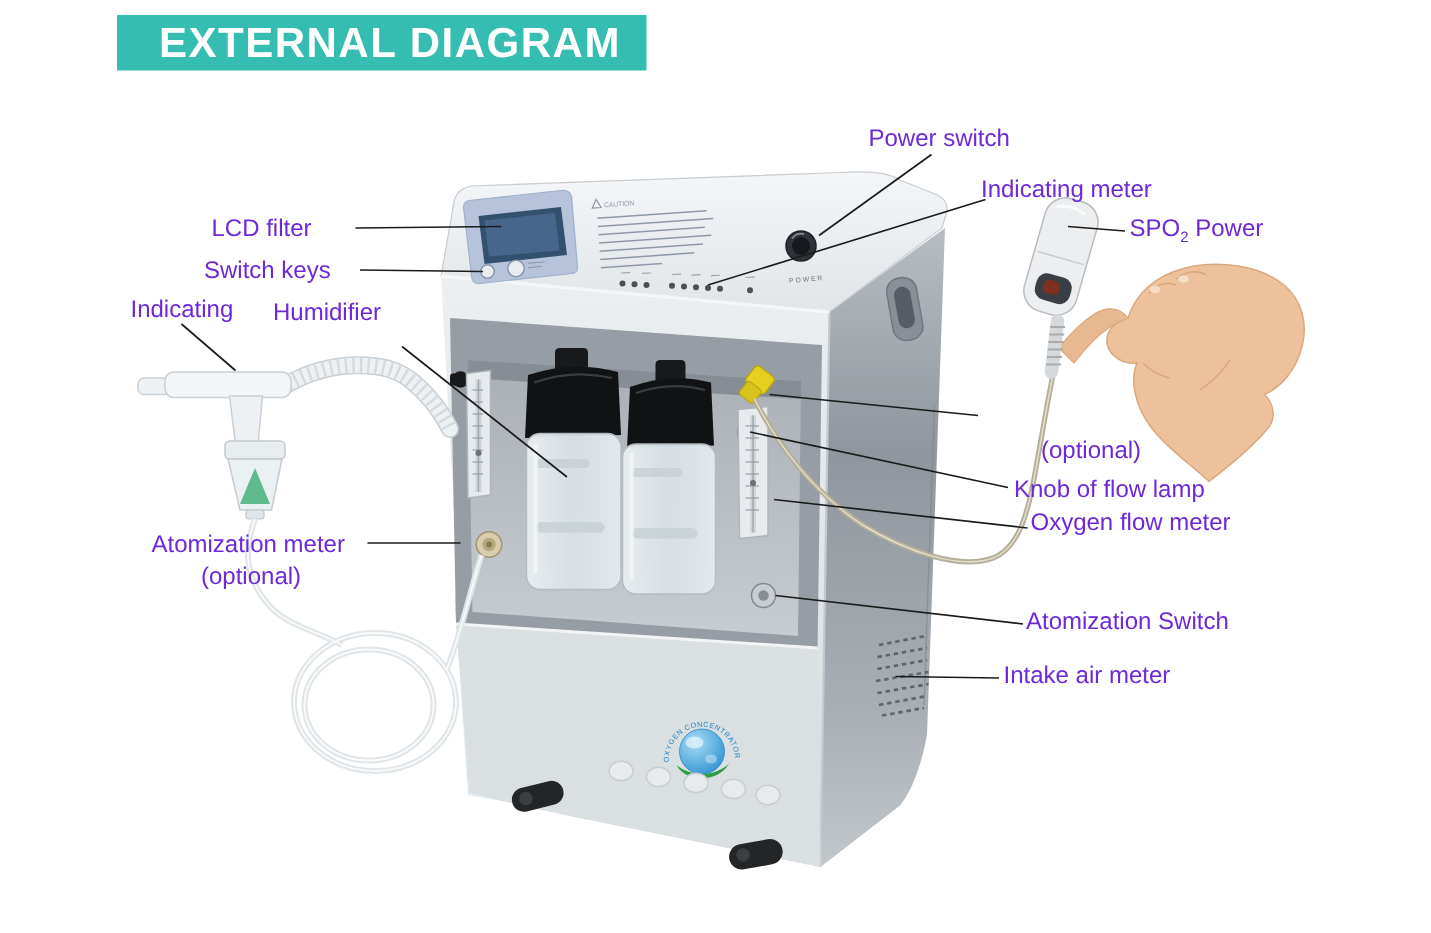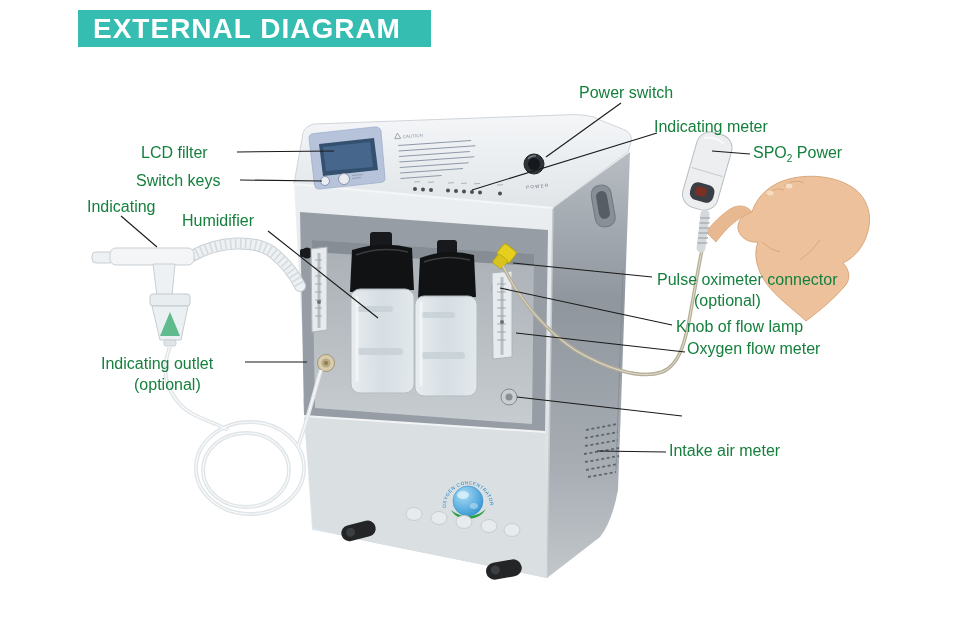--- a/index.html
+++ b/index.html
@@ -1,22 +1,22 @@
 <!DOCTYPE html>
 <html><head>
 <meta charset="utf-8">
 <style>
   html,body{margin:0;padding:0;background:#fff;}
   .stage{position:relative;width:954px;height:622px;background:#ffffff;
          font-family:"Liberation Sans",sans-serif;overflow:hidden;}
   .title-bar{position:absolute;left:78px;top:10px;width:353px;height:37px;
              background:#35bdb2;color:#ffffff;font-weight:700;font-size:28px;
-             line-height:37px;padding-left:15px;letter-spacing:1px;box-sizing:border-box;}
+             line-height:37px;padding-left:28px;letter-spacing:1px;box-sizing:border-box;}
   .diagram-svg{position:absolute;left:0;top:0;}
-  .lbl{position:absolute;font-size:16px;color:#15803d;white-space:nowrap;line-height:1.1;}
+  .lbl{position:absolute;font-size:16px;color:#6d28d9;white-space:nowrap;line-height:1.1;}
   .lbl .sub{font-size:10px;vertical-align:-4px;}
 </style>
 </head>
 <body>
 
 <div class="stage">
 
   <div class="title-bar">EXTERNAL DIAGRAM</div>
 
   <svg class="diagram-svg" width="954" height="622" viewBox="0 0 954 622">
@@ -335,22 +335,22 @@
       <line x1="597" y1="451" x2="666" y2="452"></line>
     </g>
   </svg>
 
   <div class="lbl" style="left:579px;top:84px">Power switch</div>
   <div class="lbl" style="left:654px;top:118px">Indicating meter</div>
   <div class="lbl" style="left:753px;top:144px"><span>SPO</span><span class="sub">2</span><span> Power</span></div>
   <div class="lbl" style="left:141px;top:144px">LCD filter</div>
   <div class="lbl" style="left:136px;top:172px">Switch keys</div>
   <div class="lbl" style="left:87px;top:198px">Indicating</div>
-  <div class="lbl" style="left:182px;top:212px">Humidifier</div>
-  <div class="lbl" style="left:657px;top:271px">Pulse oximeter connector</div>
+  <div class="lbl" style="left:182px;top:200px">Humidifier</div>
   <div class="lbl" style="left:694px;top:292px">(optional)</div>
   <div class="lbl" style="left:676px;top:318px">Knob of flow lamp</div>
   <div class="lbl" style="left:687px;top:340px">Oxygen flow meter</div>
-  <div class="lbl" style="left:101px;top:355px">Indicating outlet</div>
+  <div class="lbl" style="left:101px;top:355px">Atomization meter</div>
   <div class="lbl" style="left:134px;top:376px">(optional)</div>
+  <div class="lbl" style="left:684px;top:406px">Atomization Switch</div>
   <div class="lbl" style="left:669px;top:442px">Intake air meter</div>
 
 </div>
 
 </body></html>

